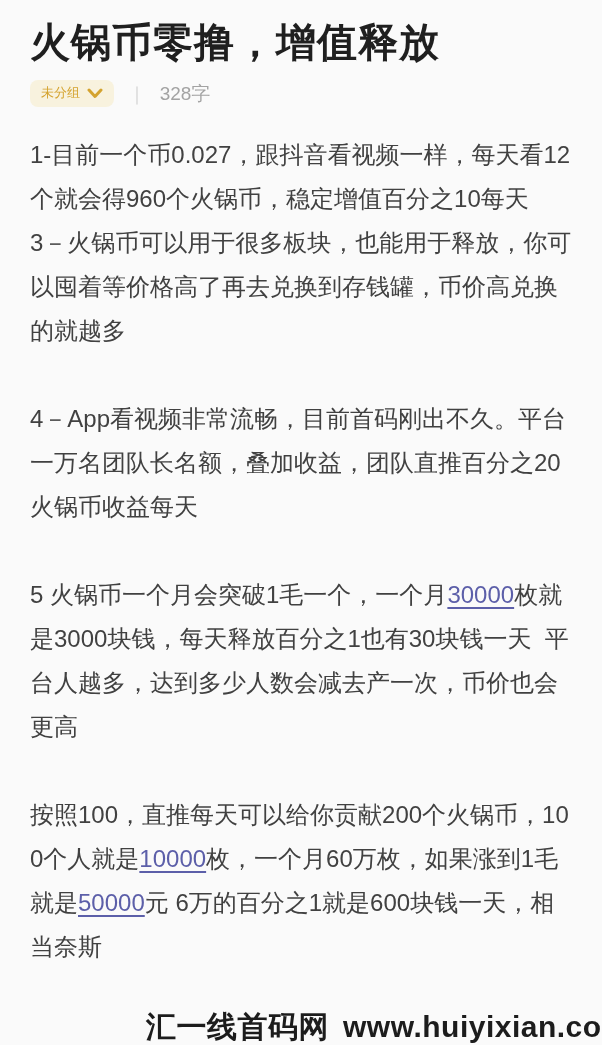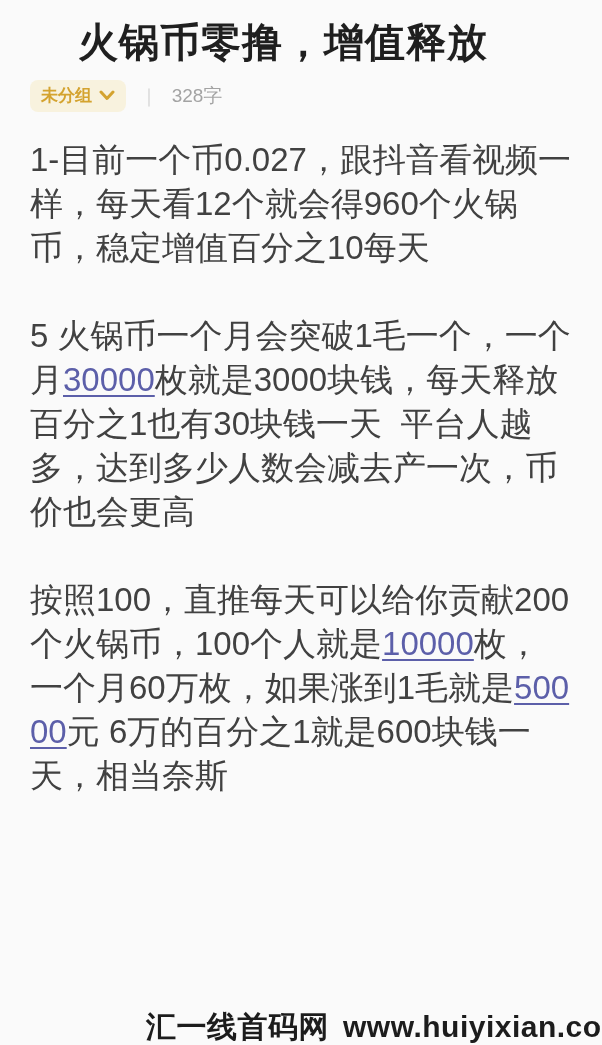--- a/index.html
+++ b/index.html
@@ -11,50 +11,49 @@
     position:relative;
   }
   .page { padding: 16px 30px 0 30px; position:relative; }
   h1.title {
     font-size:40px;
     font-weight:700;
     color:#1f1f1f;
     letter-spacing:1px;
     line-height:52px;
     margin-bottom:12px;
-    margin-left:48px;
   }
   .meta {
     display:flex;
     align-items:center;
     gap:14px;
     margin-bottom:26px;
     font-size:19px;
     color:#a3a3a3;
   }
   .tag {
     display:inline-flex;
     align-items:center;
     gap:7px;
     background:#f8f2de;
     border-radius:8px;
     padding:4px 11px 5px 11px;
     cursor:pointer;
   }
   .tag-label {
     color:#d4a32f;
-    font-size:17px;
-    font-weight:700;
+    font-size:13px;
+    font-weight:400;
   }
   .chev { display:inline-flex; align-items:center; }
   .chev svg { display:block; }
   .sep { color:#d0d0d0; font-size:18px; }
   .body-text { position:relative; }
   p.para {
-    font-size:33px;
+    font-size:24px;
     line-height:44px;
     color:#414141;
     white-space:pre-wrap;
     word-break:break-all;
   }
   p.para.gap { margin-top:44px; }
   .link {
     color:#5c5fa9;
     text-decoration:underline;
     text-decoration-thickness:2px;
@@ -101,20 +100,22 @@
           <polyline points="2,2 8,8.5 14,2" fill="none" stroke="#d4a32f" stroke-width="3" stroke-linecap="round" stroke-linejoin="round"></polyline>
         </svg>
       </span>
     </span>
     <span class="sep">｜</span>
     <span class="count">328字</span>
   </div>
 
   <div class="body-text">
     <p class="para">1-目前一个币0.027，跟抖音看视频一样，每天看12个就会得960个火锅币，稳定增值百分之10每天</p>
+    <p class="para">3－火锅币可以用于很多板块，也能用于释放，你可以囤着等价格高了再去兑换到存钱罐，币价高兑换的就越多</p>
+    <p class="para gap">4－App看视频非常流畅，目前首码刚出不久。平台一万名团队长名额，叠加收益，团队直推百分之20火锅币收益每天</p>
     <p class="para gap">5 火锅币一个月会突破1毛一个，一个月<span class="link">30000</span>枚就是3000块钱，每天释放百分之1也有30块钱一天  平台人越多，达到多少人数会减去产一次，币价也会更高</p>
     <p class="para gap">按照100，直推每天可以给你贡献200个火锅币，100个人就是<span class="link">10000</span>枚，一个月60万枚，如果涨到1毛就是<span class="link">50000</span>元 6万的百分之1就是600块钱一天，相当奈斯</p>
   </div>
 
 </div>
 
 <div class="watermark">
   <span class="wm-name">汇一线首码网</span><span class="wm-url">www.huiyixian.com</span>
 </div>
 

